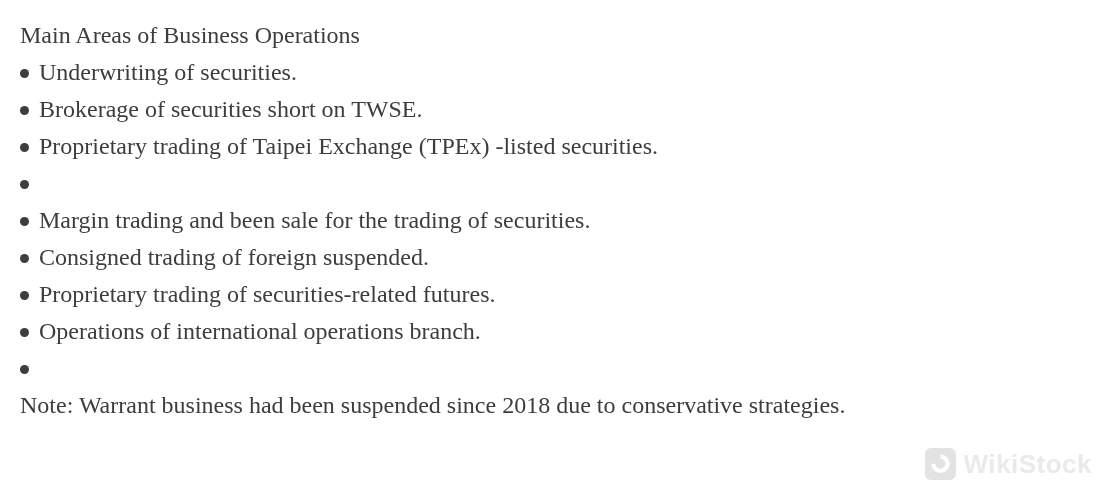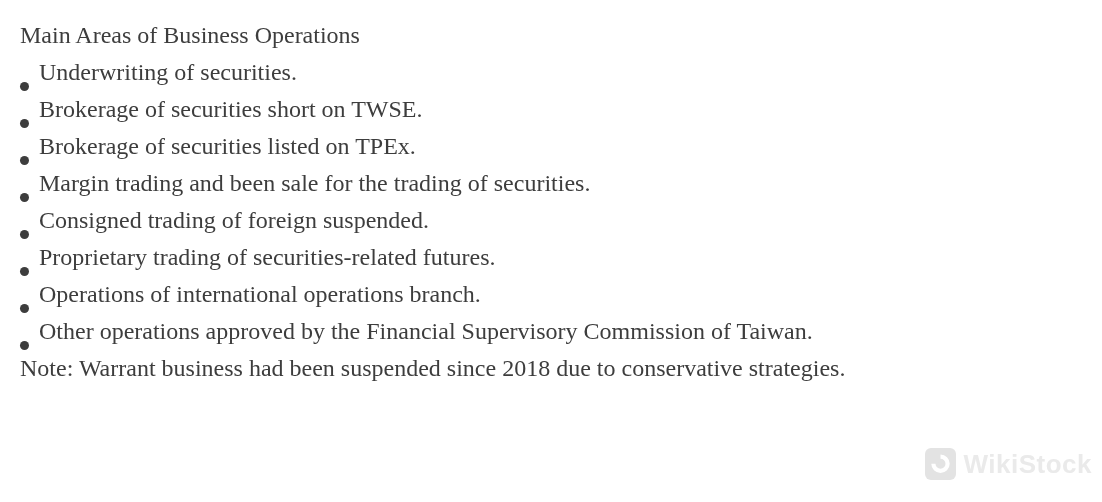--- a/index.html
+++ b/index.html
@@ -21,21 +21,21 @@
     position: absolute;
     left: 20px;
     top: 17px;
     right: 0;
     z-index: 2;
     font-size: 24px;
     line-height: 37px;
   }
   .line {
     display: flex;
-    align-items: flex-end;
+    align-items: center;
     height: 37px;
     white-space: nowrap;
   }
   .bullet {
     flex: 0 0 auto;
     width: 9px;
     height: 9px;
     border-radius: 50%;
     background: #3d3d3d;
     margin-right: 10px;
@@ -75,41 +75,43 @@
     <div class="line">
       <span class="bullet"></span>
       <span>Underwriting of securities.</span>
     </div>
     <div class="line">
       <span class="bullet"></span>
       <span>Brokerage of securities short on TWSE.</span>
     </div>
     <div class="line">
       <span class="bullet"></span>
-      <span>Brokerage of securities listed on TPEx.</span>
+      <span>Proprietary trading of Taipei Exchange (TPEx) -listed securities.</span>
+    </div>
+    <div class="line">
+      <span class="bullet"></span>
     </div>
     <div class="line">
       <span class="bullet"></span>
       <span>Margin trading and been sale for the trading of securities.</span>
     </div>
     <div class="line">
       <span class="bullet"></span>
       <span>Consigned trading of foreign suspended.</span>
     </div>
     <div class="line">
       <span class="bullet"></span>
       <span>Proprietary trading of securities-related futures.</span>
     </div>
     <div class="line">
       <span class="bullet"></span>
       <span>Operations of international operations branch.</span>
     </div>
     <div class="line">
       <span class="bullet"></span>
-      <span>Other operations approved by the Financial Supervisory Commission of Taiwan.</span>
     </div>
 
     <div class="note-line">Note: Warrant business had been suspended since 2018 due to conservative strategies.</div>
   </div>
 
   <div class="watermark">
     <span style="display:inline-flex;">
       <svg width="31" height="32" viewBox="0 0 31 32" xmlns="http://www.w3.org/2000/svg">
         <rect x="0" y="0" width="31" height="32" rx="6" fill="#e3e3e3"></rect>
         <path fill="#ffffff" d="M15.5 6.5 a9.2 9.2 0 1 1 -9.2 9.2 l4.2 0 a5 5 0 1 0 5 -5 z"></path>

